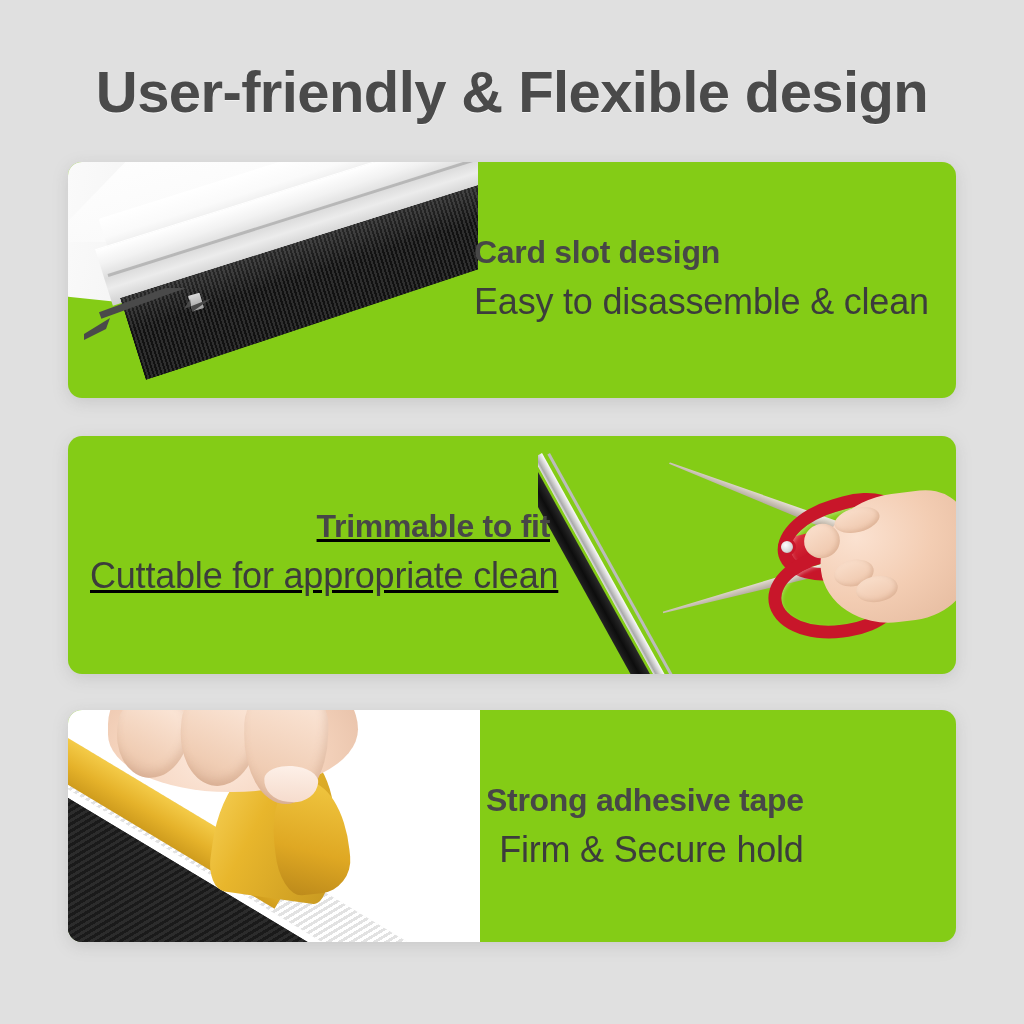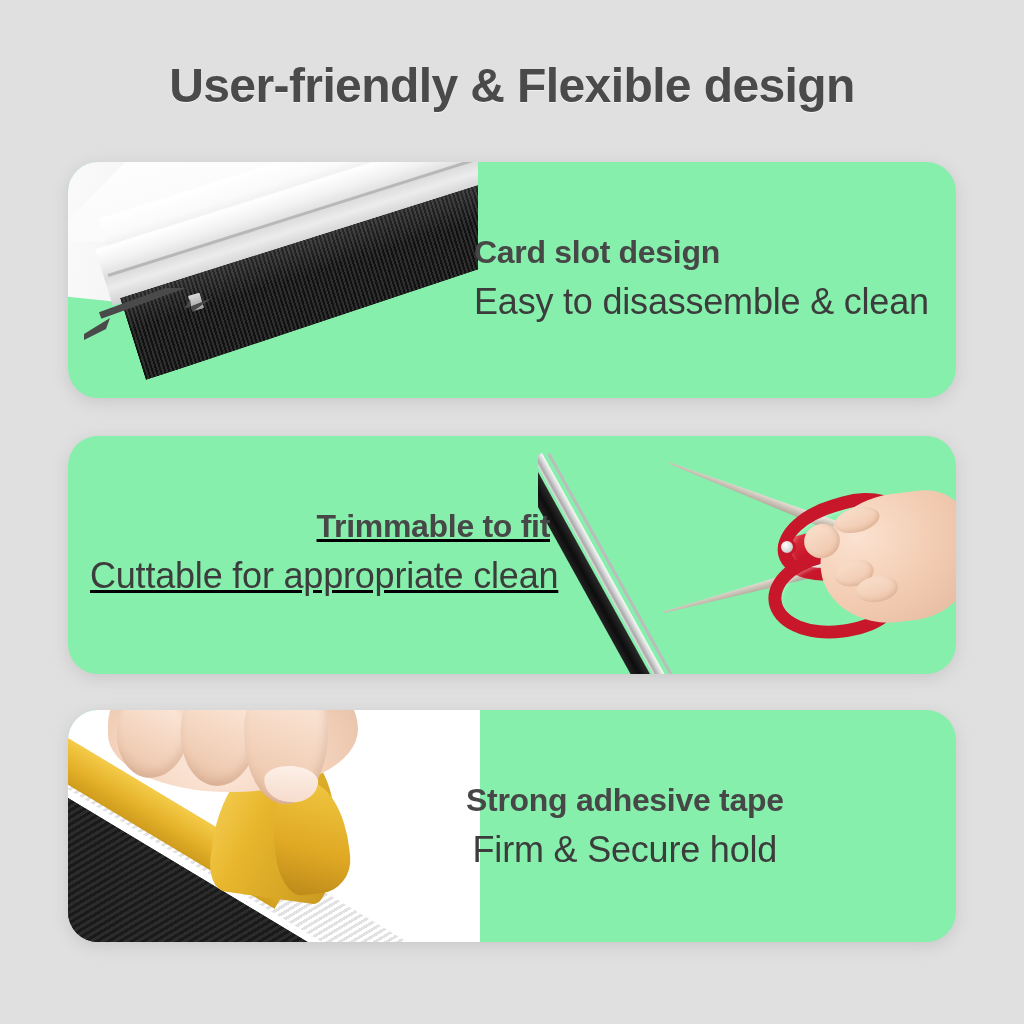--- a/index.html
+++ b/index.html
@@ -15,34 +15,34 @@
     position: relative;
   }
 
   
   .page-title {
     position: absolute;
     top: 58px;
     left: 0;
     width: 1024px;
     text-align: center;
-    font-size: 48px;
+    font-size: 58px;
     font-weight: bold;
     letter-spacing: -0.6px;
     color: #4a4a4a;
     text-shadow: 0 1px 0 rgba(255,255,255,0.55);
   }
 
   
   .card {
     position: absolute;
     left: 68px;
     width: 888px;
-    background: #86efac;
-    border-radius: 30px;
+    background: #84cc16;
+    border-radius: 14px;
     box-shadow: 0 4px 16px rgba(120,120,120,0.22);
     overflow: hidden;
   }
   #card-1 { top: 162px;  height: 236px; }
   #card-2 { top: 436px;  height: 238px; }
   #card-3 { top: 710px;  height: 232px; }
 
   .card-text {
     position: absolute;
     z-index: 5;
@@ -63,21 +63,21 @@
     line-height: 1.2;
     margin-top: 9px;
     white-space: nowrap;
   }
 
   
   #card-1 .card-text { left: 406px; top: 72px; text-align: left; }
   
   #card-2 .card-text { left: 22px;  top: 72px; width: 460px; text-align: right; text-decoration: underline; }
   
-  #card-3 .card-text { left: 398px; top: 72px; text-align: center; }
+  #card-3 .card-text { left: 418px; top: 72px; text-align: right; }
 
   .card-art {
     position: absolute;
     top: 0;
     height: 100%;
     overflow: hidden;
   }
   #card-1 .card-art { left: 0;    width: 410px; }
   #card-2 .card-art { left: 470px; width: 418px; }
   #card-3 .card-art { left: 0;    width: 412px; }

